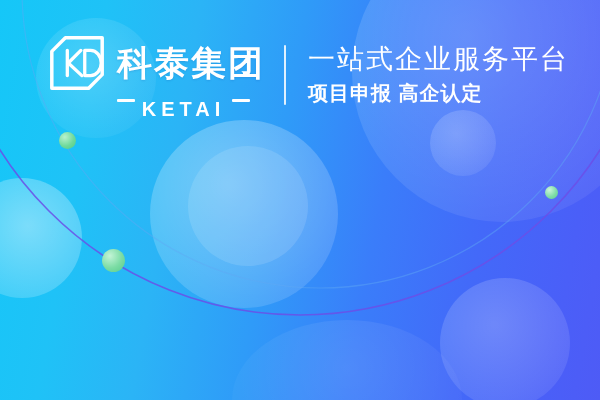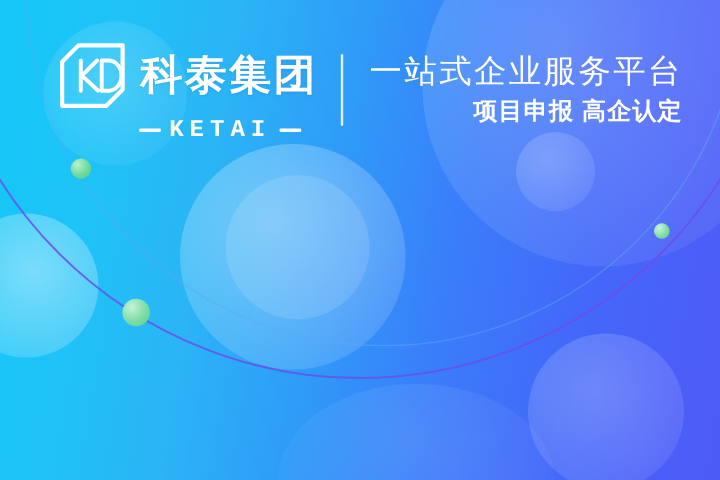--- a/index.html
+++ b/index.html
@@ -116,25 +116,23 @@
     color: #ffffff;
     font-size: 35px;
     font-weight: 700;
     letter-spacing: 2px;
     line-height: 1;
     white-space: nowrap;
     text-shadow: 0 1px 2px rgba(20,70,160,0.18);
   }
   .logo-en-row {
     display: flex;
-    align-items: center;
     gap: 7px;
     margin-top: 5px;
     margin-left: 56px;
-    font-family: Liberation Mono, monospace;
   }
   .logo-dash {
     width: 18px; height: 3px;
     background: #ffffff;
     border-radius: 1px;
   }
   .logo-en {
     color: #ffffff;
     font-size: 20px;
     font-weight: 700;
@@ -146,21 +144,20 @@
     width: 2px;
     height: 60px;
     background: rgba(255,255,255,0.85);
     margin: 0 22px 0 19px;
     border-radius: 1px;
   }
   .tagline-block {
     display: flex;
     flex-direction: column;
     justify-content: center;
-    text-align: right;
   }
   .tagline-main {
     color: #ffffff;
     font-size: 27px;
     font-weight: 400;
     letter-spacing: 2px;
     line-height: 1.12;
     white-space: nowrap;
   }
   .tagline-sub {

